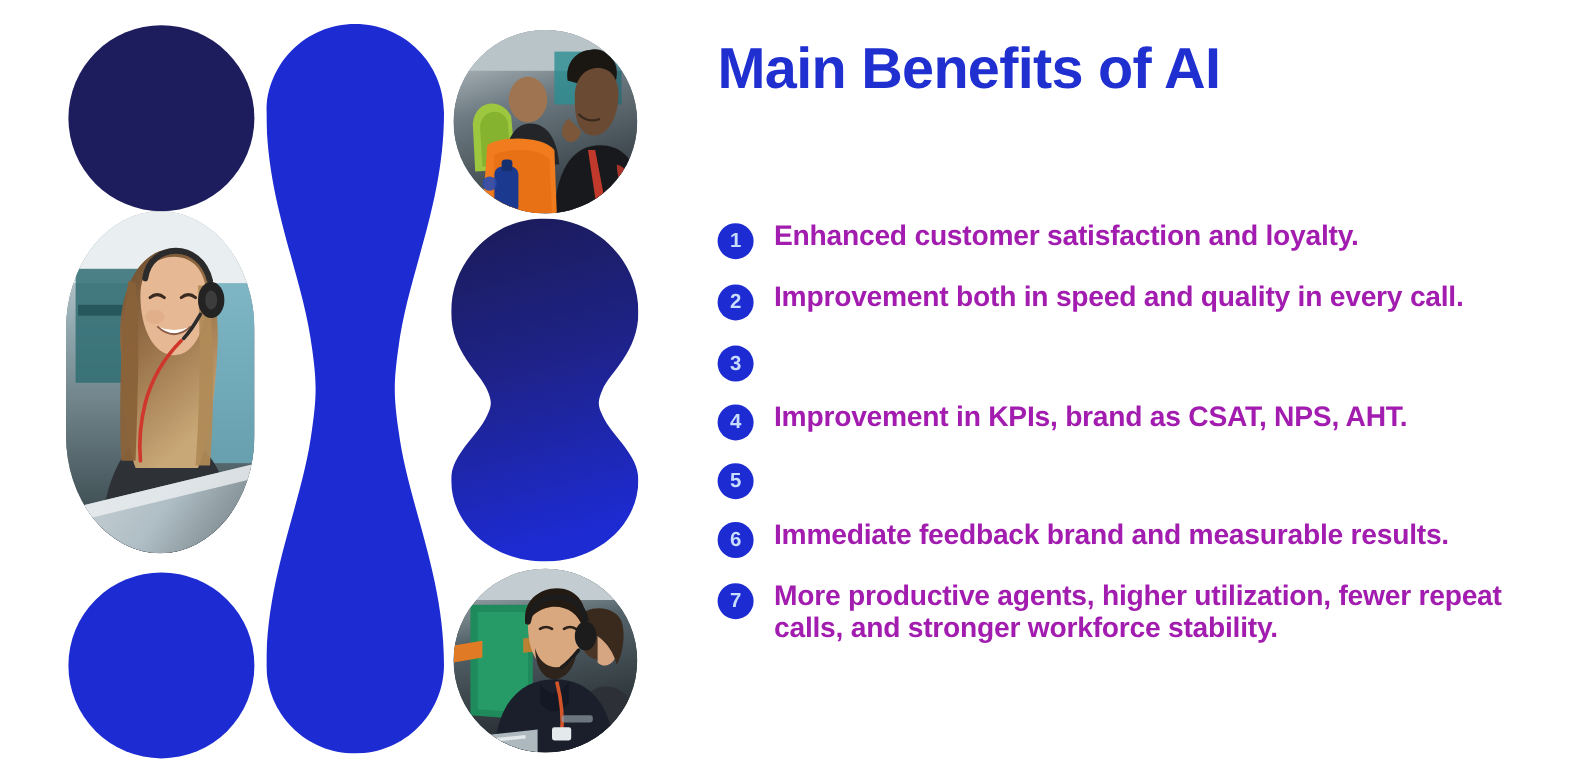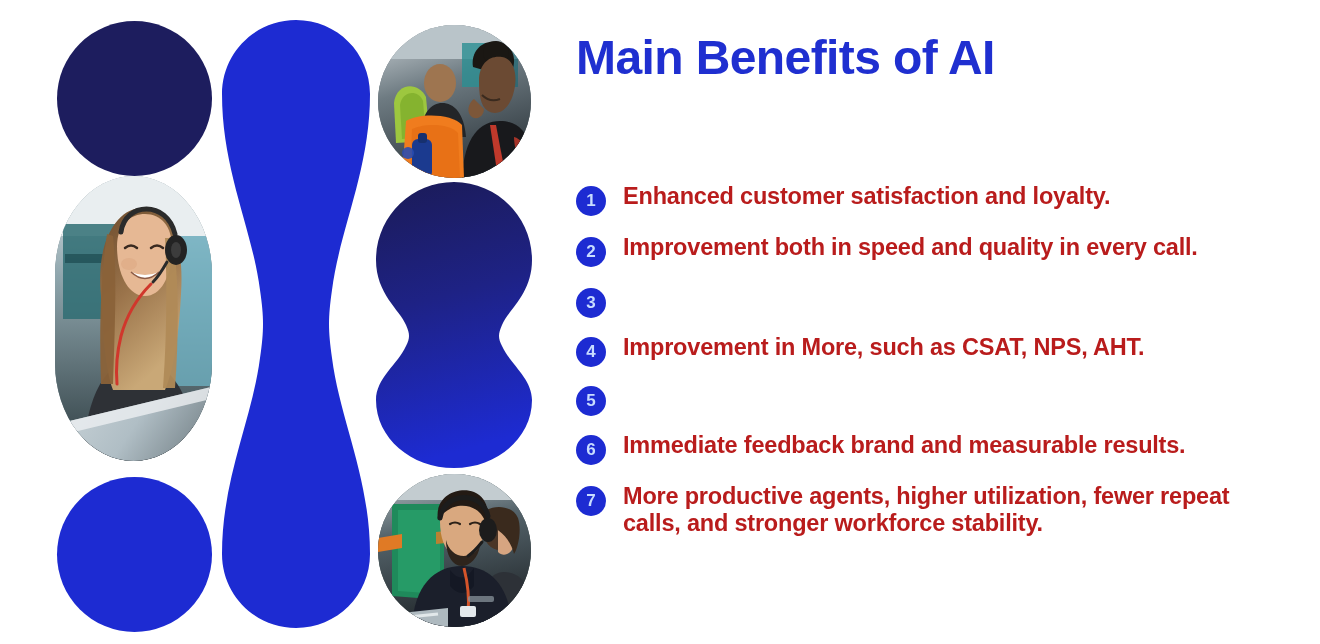--- a/index.html
+++ b/index.html
@@ -98,21 +98,21 @@
     overflow: hidden;
     background: #3c4a4a;
   }
 
   .photo { position: absolute; inset: 0; }
   .photo svg { display: block; width: 100%; height: 100%; }
 
   
   .content {
     position: absolute;
-    left: 576px;
+    left: 598px;
     top: 0;
     width: 700px;
     height: 644px;
   }
   .title {
     position: absolute;
     left: 0;
     top: 32px;
     width: 660px;
     margin: 0;
@@ -146,21 +146,21 @@
     color: #c8dcff;
     font-size: 17px;
     font-weight: 700;
     display: flex;
     align-items: center;
     justify-content: center;
     margin-top: 3px;
   }
   .benefit-text {
     margin-left: 17px;
-    color: #b91c1c;
+    color: #a21caf;
     font-size: 23.5px;
     line-height: 1.16;
     font-weight: 700;
     letter-spacing: -0.2px;
   }
 </style>
 </head>
 <body>
 
 <div class="infographic">
@@ -371,21 +371,21 @@
       </li>
       <li class="benefit-item">
         <span class="badge">2</span>
         <span class="benefit-text">Improvement both in speed and quality in every call.</span>
       </li>
       <li class="benefit-item tight">
         <span class="badge">3</span>
       </li>
       <li class="benefit-item tight">
         <span class="badge">4</span>
-        <span class="benefit-text">Improvement in More, such as CSAT, NPS, AHT.</span>
+        <span class="benefit-text">Improvement in KPIs, brand as CSAT, NPS, AHT.</span>
       </li>
       <li class="benefit-item tight">
         <span class="badge">5</span>
       </li>
       <li class="benefit-item">
         <span class="badge">6</span>
         <span class="benefit-text">Immediate feedback brand and measurable results.</span>
       </li>
       <li class="benefit-item">
         <span class="badge">7</span>

